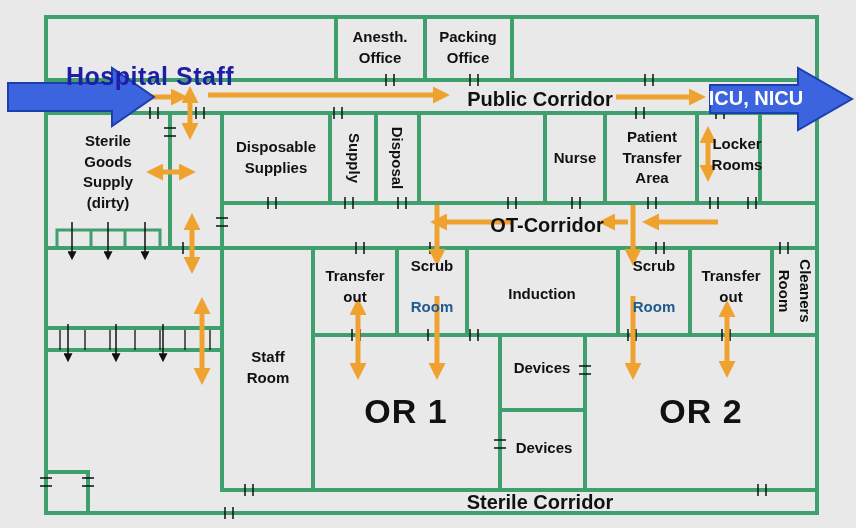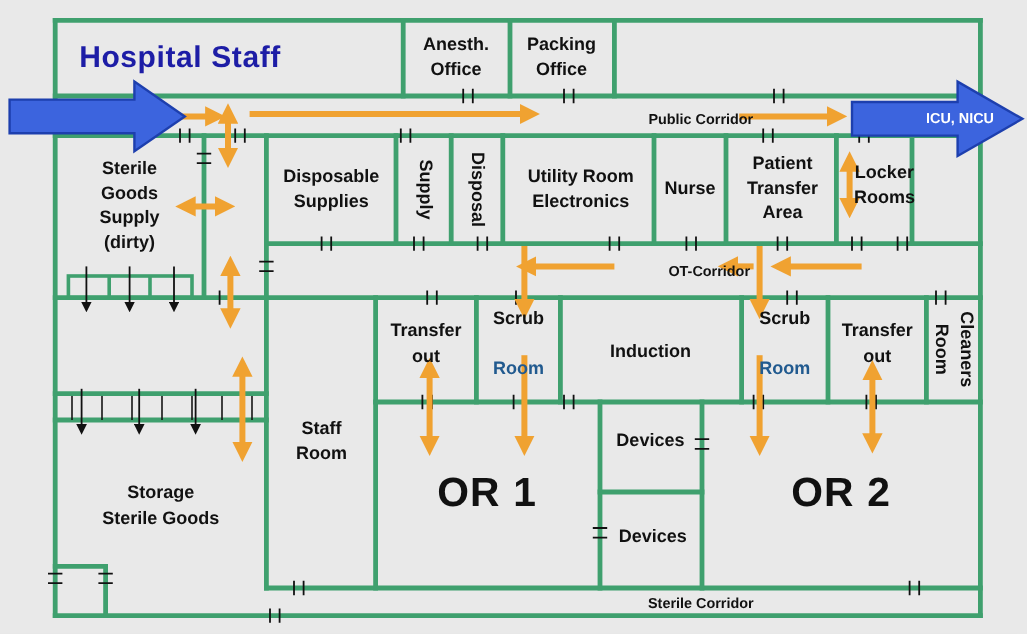--- a/index.html
+++ b/index.html
@@ -8,23 +8,23 @@
     background:#e9e9e9;
     font-family:"Liberation Sans","DejaVu Sans",sans-serif;
   }
   .stage svg{position:absolute;left:0;top:0;}
   .lbl{
     position:absolute;transform:translate(-50%,-50%);
     font-weight:bold;color:#111;text-align:center;
     white-space:pre-line;line-height:1.38;font-size:15px;
   }
   .vert{transform:translate(-50%,-50%) rotate(90deg);}
-  .title{font-size:25px;color:#1d1da6;white-space:nowrap;letter-spacing:.5px;}
+  .title{font-size:25px;color:#1d1da6;white-space:nowrap;letter-spacing:.5px;margin-top:28px;}
   .big{font-size:34px;white-space:nowrap;letter-spacing:1px;}
-  .corridor{font-size:12px;white-space:nowrap;margin-left:44px;}
+  .corridor{font-size:20px;white-space:nowrap;}
   .white{color:#fff;}
   .blk,.blu{display:block;}
   .blu{color:#215a8f;}
 </style>
 </head>
 <body>
 
 <div class="stage">
 
 <svg width="856" height="528" viewBox="0 0 856 528">
@@ -147,33 +147,29 @@
 <div class="lbl white corridor" style="left:756px;top:99px">ICU, NICU</div>
 
 <div class="lbl" style="left:108px;top:172px">Sterile
 Goods
 Supply
 (dirty)</div>
 <div class="lbl" style="left:276px;top:158px">Disposable
 Supplies</div>
 <div class="lbl vert" style="left:354px;top:158px">Supply</div>
 <div class="lbl vert" style="left:397px;top:158px">Disposal</div>
-<div class="lbl" style="left:484px;top:158px">Utility Room
-Electronics</div>
 <div class="lbl" style="left:575px;top:158px">Nurse</div>
 <div class="lbl" style="left:652px;top:158px">Patient
 Transfer
 Area</div>
 <div class="lbl" style="left:737px;top:155px">Locker
 Rooms</div>
 
 <div class="lbl corridor" style="left:547px;top:226px">OT-Corridor</div>
 
-<div class="lbl" style="left:134px;top:422px">Storage
-Sterile Goods</div>
 <div class="lbl" style="left:268px;top:368px">Staff
 Room</div>
 
 <div class="lbl" style="left:355px;top:287px">Transfer
 out</div>
 <div class="lbl" style="left:432px;top:287px">
   <span class="blk">Scrub</span>
   <span class="blu">Room</span>
 </div>
 <div class="lbl" style="left:542px;top:294px">Induction</div>

